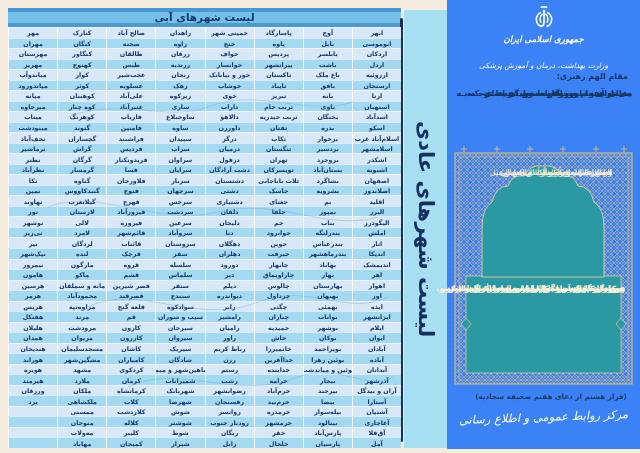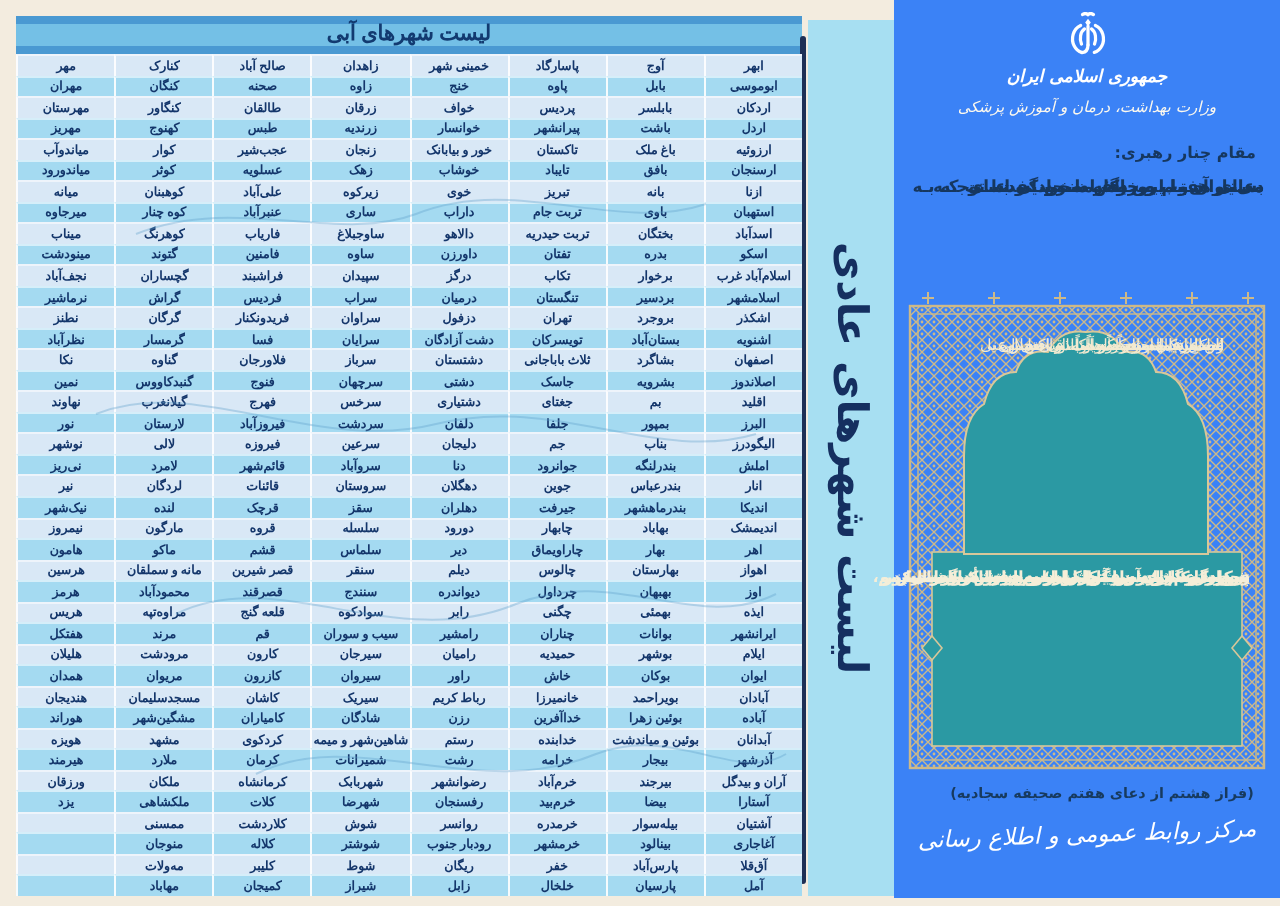--- a/index.html
+++ b/index.html
@@ -1,19 +1,19 @@
 <!DOCTYPE html>
 <html lang="fa" dir="rtl"><head>
 <meta charset="utf-8">
 <style>
   html,body{margin:0;padding:0;}
   body{width:640px;height:453px;position:relative;overflow:hidden;
        background:#f3ecdf;font-family:"DejaVu Sans",sans-serif;}
   
-  .table-wrap{position:absolute;left:8px;top:8px;width:393px;height:336px;font-family:Liberation Serif, serif;}
+  .table-wrap{position:absolute;left:8px;top:8px;width:393px;height:336px;}
   .title-bar{height:19px;background:linear-gradient(#4a99d2 0 4px,#74c0e6 4px 15px,#4a99d2 15px 19px);
              display:flex;align-items:center;justify-content:center;}
   .title-bar span{font-size:10.5px;font-weight:bold;color:#123a70;line-height:11px;}
   .grid{direction:rtl;display:grid;grid-auto-flow:column;
         grid-template-rows:repeat(40,1fr);grid-template-columns:repeat(8,1fr);
         height:421px;position:relative;z-index:2;}
   .cell{font-size:6.3px;font-weight:bold;color:#14366b;text-align:center;
         display:flex;align-items:center;justify-content:center;
         white-space:nowrap;overflow:hidden;letter-spacing:-0.1px;
         border-left:1px solid rgba(255,255,255,.9);border-top:1px solid rgba(255,255,255,.55);}
@@ -23,21 +23,21 @@
   
   .divider{position:absolute;left:400px;top:18px;width:3px;height:424px;background:#1d2f55;border-radius:2px;}
   .banner{position:absolute;left:404px;top:10px;width:43px;height:438px;background:#a7dff2;}
   .banner .vtext{position:absolute;left:50%;top:50%;transform:translate(-50%,-50%) rotate(90deg);
                  white-space:nowrap;font-size:21px;font-weight:bold;color:#152f60;}
   
   .panel{position:absolute;left:447px;top:0;width:193px;height:449px;background:#3b82f6;}
   .panel *{position:absolute;}
   .emblem{left:50%;top:6px;transform:translateX(-50%);width:26px;height:26px;}
   .gov1{left:0;right:0;top:34px;text-align:center;color:#ffffff;font-size:8.6px;font-style:italic;font-weight:bold;}
-  .gov2{left:0;right:0;top:49px;text-align:center;color:#fdf9ee;font-size:7.6px;font-style:italic;}
+  .gov2{left:0;right:0;top:61px;text-align:center;color:#fdf9ee;font-size:7.6px;font-style:italic;}
   .head{right:12px;top:72px;font-size:8px;font-weight:bold;color:#16375f;}
   .quote{left:8px;right:8px;top:87px;text-align:center;color:#16375f;font-weight:bold;
          font-size:8.4px;line-height:12.6px;}
   .frame-svg{left:5px;top:146px;width:183px;height:243px;}
   .arabic{left:28px;right:28px;top:166px;text-align:center;color:#f3ead0;
           font-size:7.7px;line-height:14.4px;}
   .transl{left:15px;right:15px;top:283px;text-align:center;color:#f5eed8;font-weight:bold;
           font-size:7.7px;line-height:11.3px;}
   .cite{left:0;right:0;top:392px;text-align:center;color:#173a5e;font-weight:bold;font-size:7.2px;padding-left:15px;}
   .sig{left:0;right:0;top:410px;text-align:center;color:#ffffff;font-size:11.5px;font-style:italic;
@@ -400,21 +400,21 @@
       <path d="M8.6 6.2C5 7.8 4 12.5 5.6 15.6c.8 1.6 2.2 2.7 3.5 3"></path>
       <path d="M10.4 7.8C8.4 9.2 8 12.4 9 14.8"></path>
       <path d="M15.4 6.2C19 7.8 20 12.5 18.4 15.6c-.8 1.6-2.2 2.7-3.5 3"></path>
       <path d="M13.6 7.8c2 1.4 2.4 4.6 1.4 7"></path>
     </g>
     <path d="M12 3.1l1.3 1.8-1.3 1.8-1.3-1.8z" fill="#ffffff"></path>
   </svg>
 
   <div class="gov1">جمهوری اسلامی ایران</div>
   <div class="gov2">وزارت بهداشت، درمان و آموزش پزشکی</div>
-  <div class="head">مقام چنار رهبری:</div>
+  <div class="head">مقام الهم رهبری:</div>
   <div class="quote">
       <div class="tline">دعـای هفتـم صحیفـه سـجادیه دعـای</div>
       <div class="tline">بسـیار خـوب و خوش‌مضمونـی اسـت کـه</div>
       <div class="tline">می‌تـوان بـا ایـن الفـاظ زیبـا و بـا توجـه بـه</div>
       <div class="tline">معانی آن با پروردگار سخن گفت</div>
     </div>
 
   <svg class="frame-svg" viewBox="0 0 183 243" xmlns="http://www.w3.org/2000/svg">
     <defs>
       <pattern id="lat" width="6" height="6" patternUnits="userSpaceOnUse">

